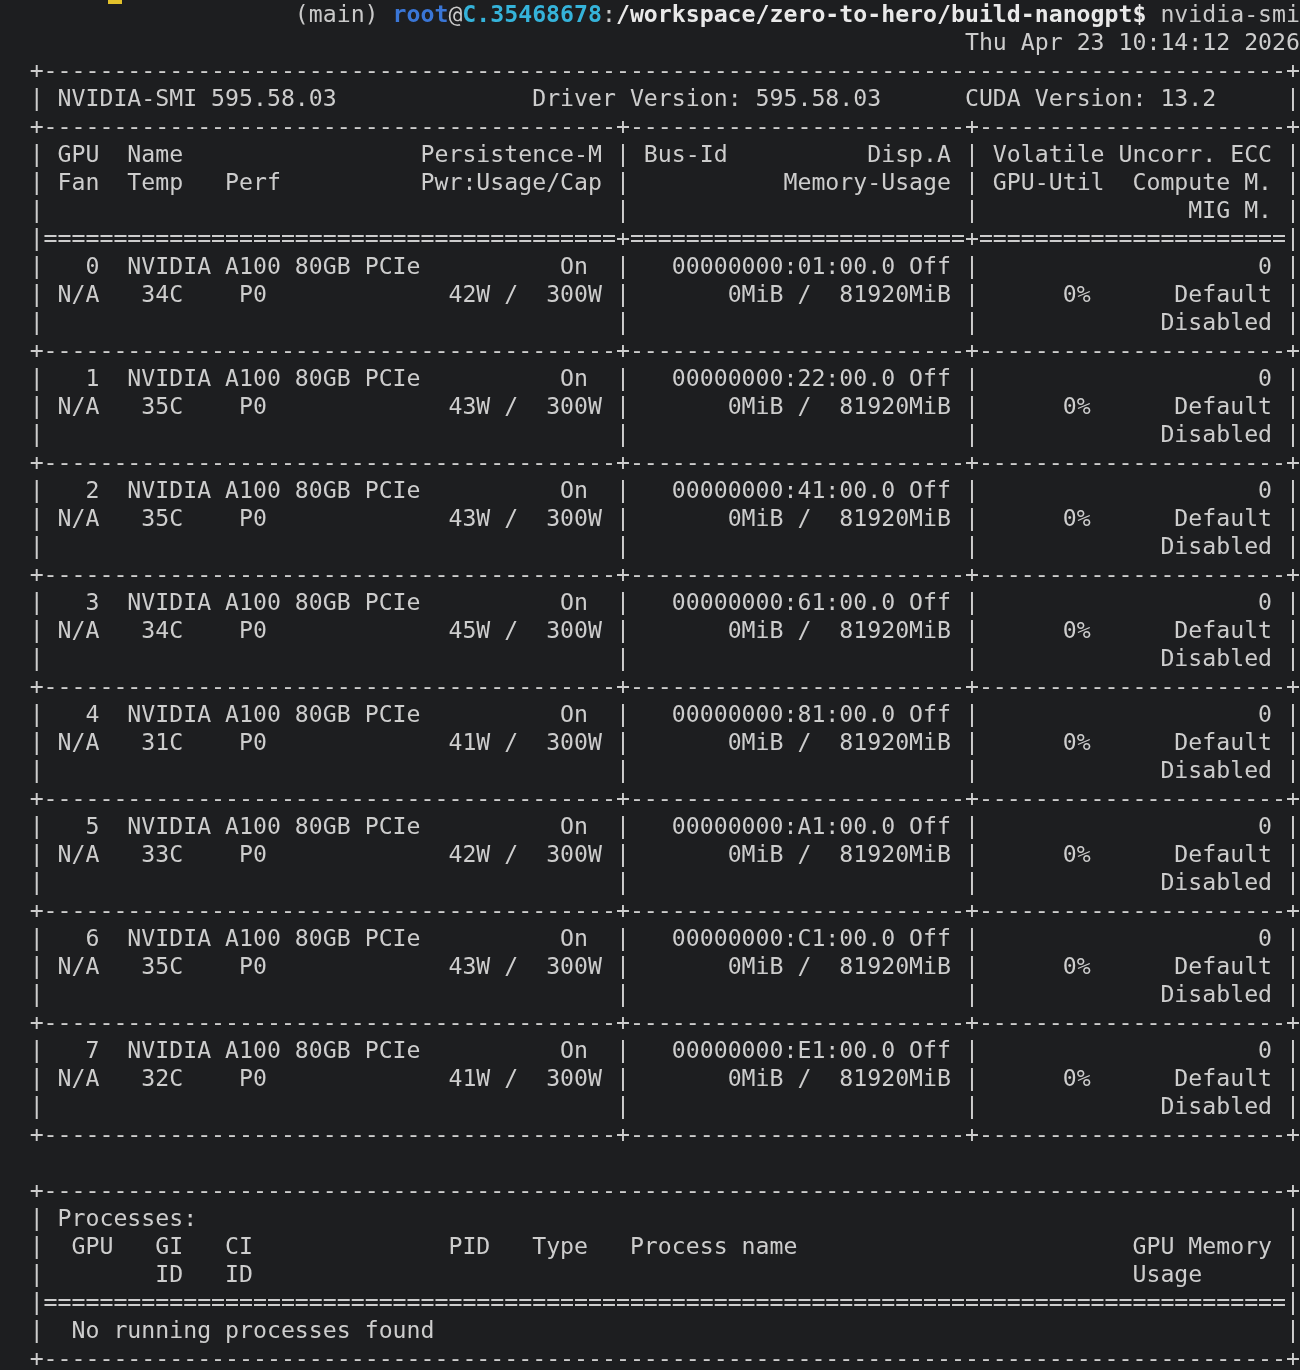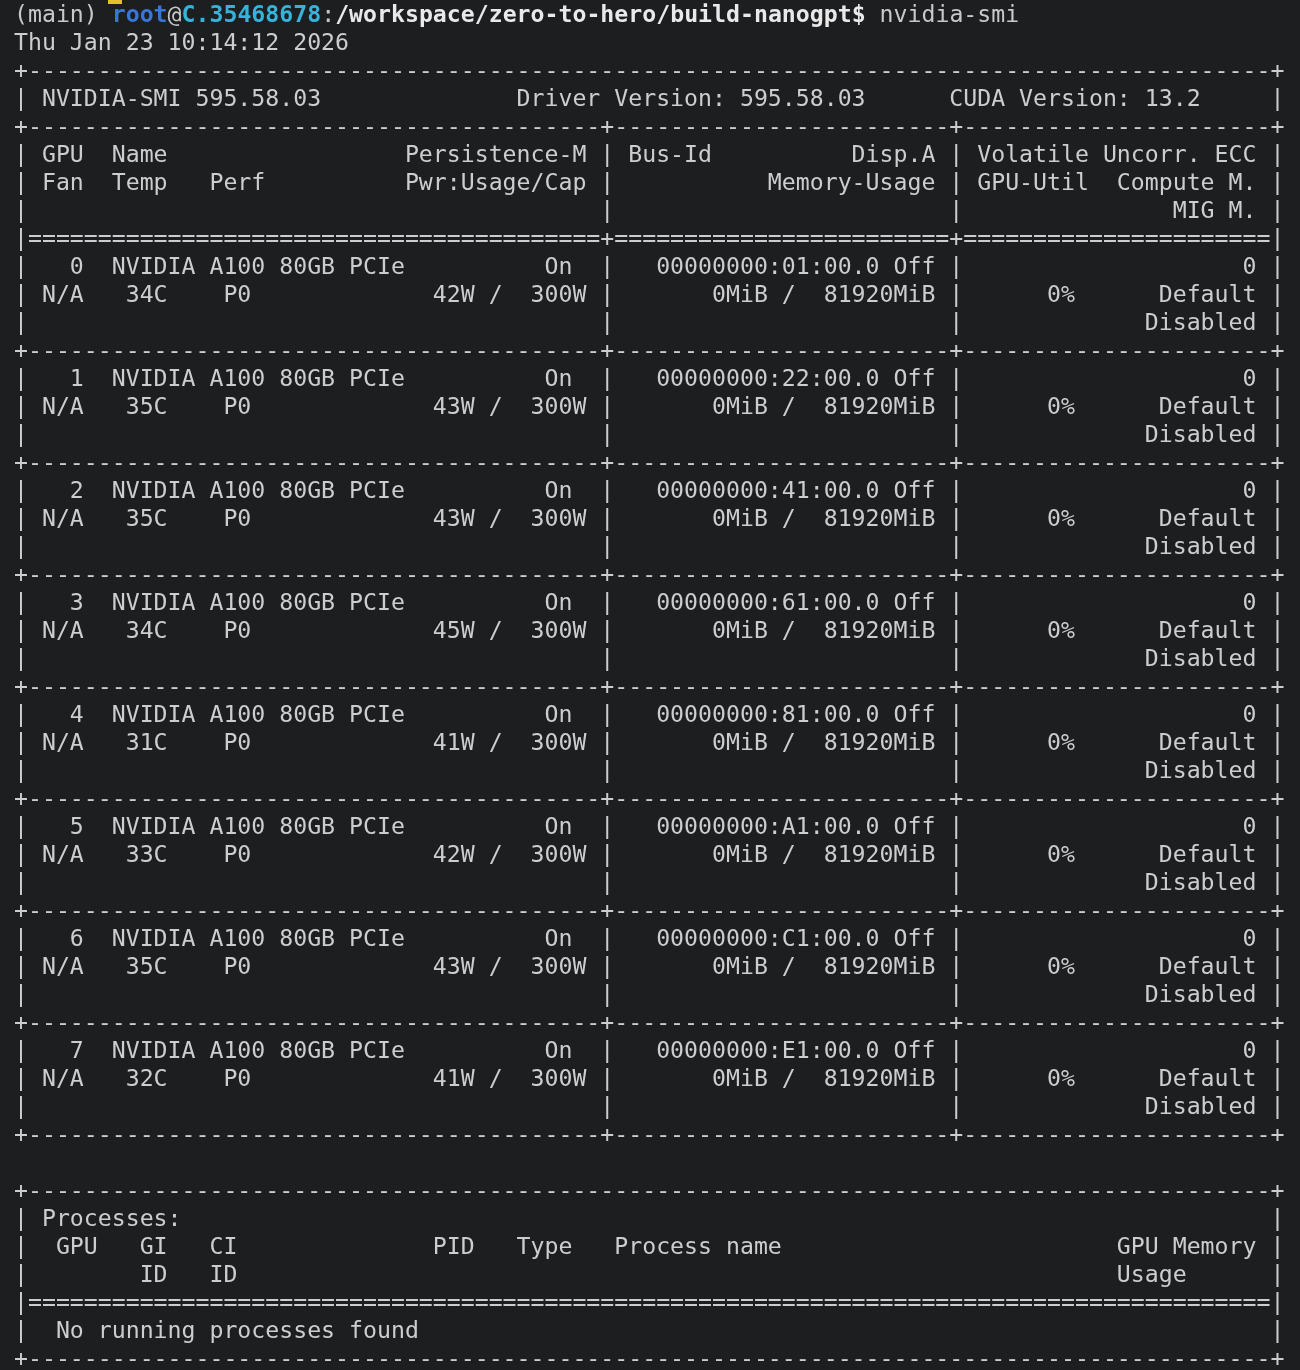--- a/index.html
+++ b/index.html
@@ -15,20 +15,21 @@
     left: 0; top: 0;
     width: 1300px;
     height: 1370px;
     padding-left: 14px;
     box-sizing: border-box;
     font-family: "DejaVu Sans Mono", "Liberation Mono", monospace;
     font-size: 23.2px;
     line-height: 28px;
     color: #cdcdcd;
     letter-spacing: 0;
+    text-align: right;
   }
   .line {
     white-space: pre;
     height: 28px;
   }
   pre.smi {
     margin: 0;
     font: inherit;
     white-space: pre;
     color: #cdcdcd;
@@ -40,21 +41,21 @@
     top: 0;
     width: 14px;
     height: 4px;
   }
 </style>
 </head>
 <body>
 
 <div class="screen">
   <div class="line" id="prompt-line"><span style="color: rgb(201, 201, 201);">(main) </span><span class="seg-bold" style="color: rgb(58, 118, 214);">root</span><span style="color: rgb(201, 201, 201);">@</span><span class="seg-bold" style="color: rgb(53, 179, 218);">C.35468678</span><span style="color: rgb(201, 201, 201);">:</span><span class="seg-bold" style="color: rgb(233, 233, 233);">/workspace/zero-to-hero/build-nanogpt</span><span class="seg-bold" style="color: rgb(233, 233, 233);">$</span><span style="color: rgb(201, 201, 201);"> nvidia-smi</span></div>
-  <div class="line">Thu Jan 23 10:14:12 2026</div>
+  <div class="line">Thu Apr 23 10:14:12 2026</div>
   <pre class="smi" id="smi-output">+-----------------------------------------------------------------------------------------+
 | NVIDIA-SMI 595.58.03              Driver Version: 595.58.03      CUDA Version: 13.2     |
 +-----------------------------------------+------------------------+----------------------+
 | GPU  Name                 Persistence-M | Bus-Id          Disp.A | Volatile Uncorr. ECC |
 | Fan  Temp   Perf          Pwr:Usage/Cap |           Memory-Usage | GPU-Util  Compute M. |
 |                                         |                        |               MIG M. |
 |=========================================+========================+======================|
 |   0  NVIDIA A100 80GB PCIe          On  |   00000000:01:00.0 Off |                    0 |
 | N/A   34C    P0             42W /  300W |       0MiB /  81920MiB |      0%      Default |
 |                                         |                        |             Disabled |

